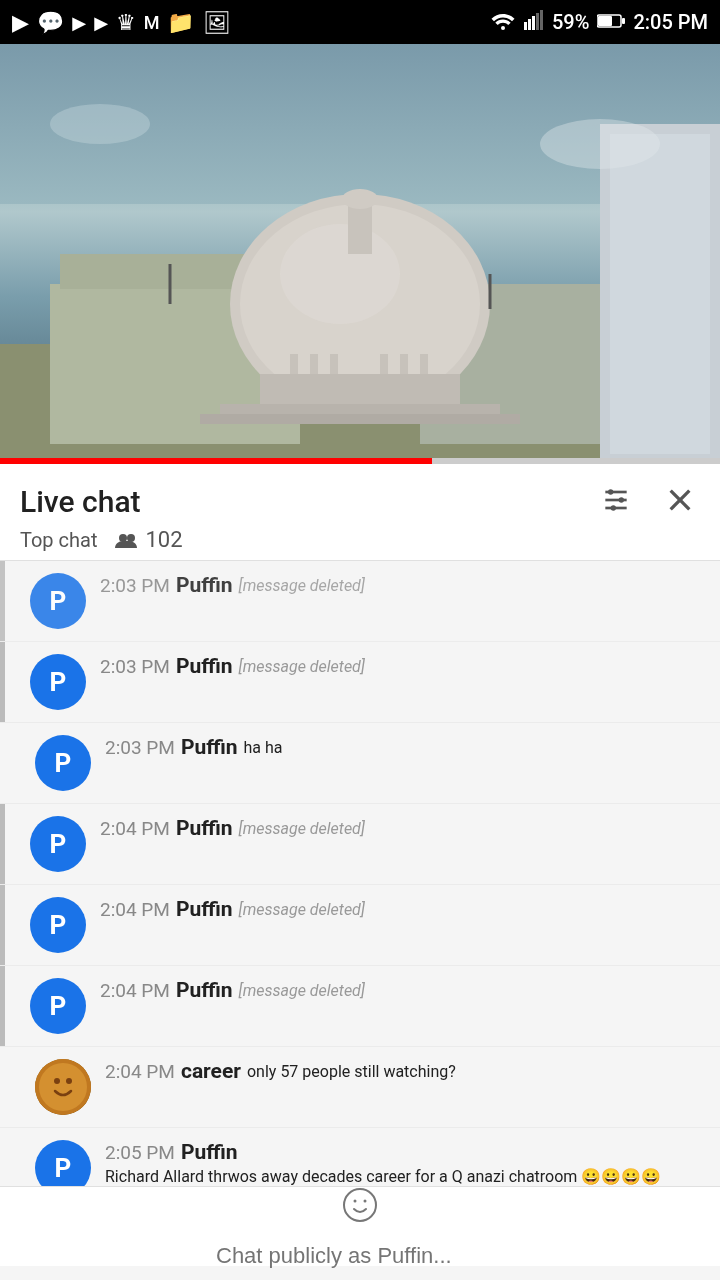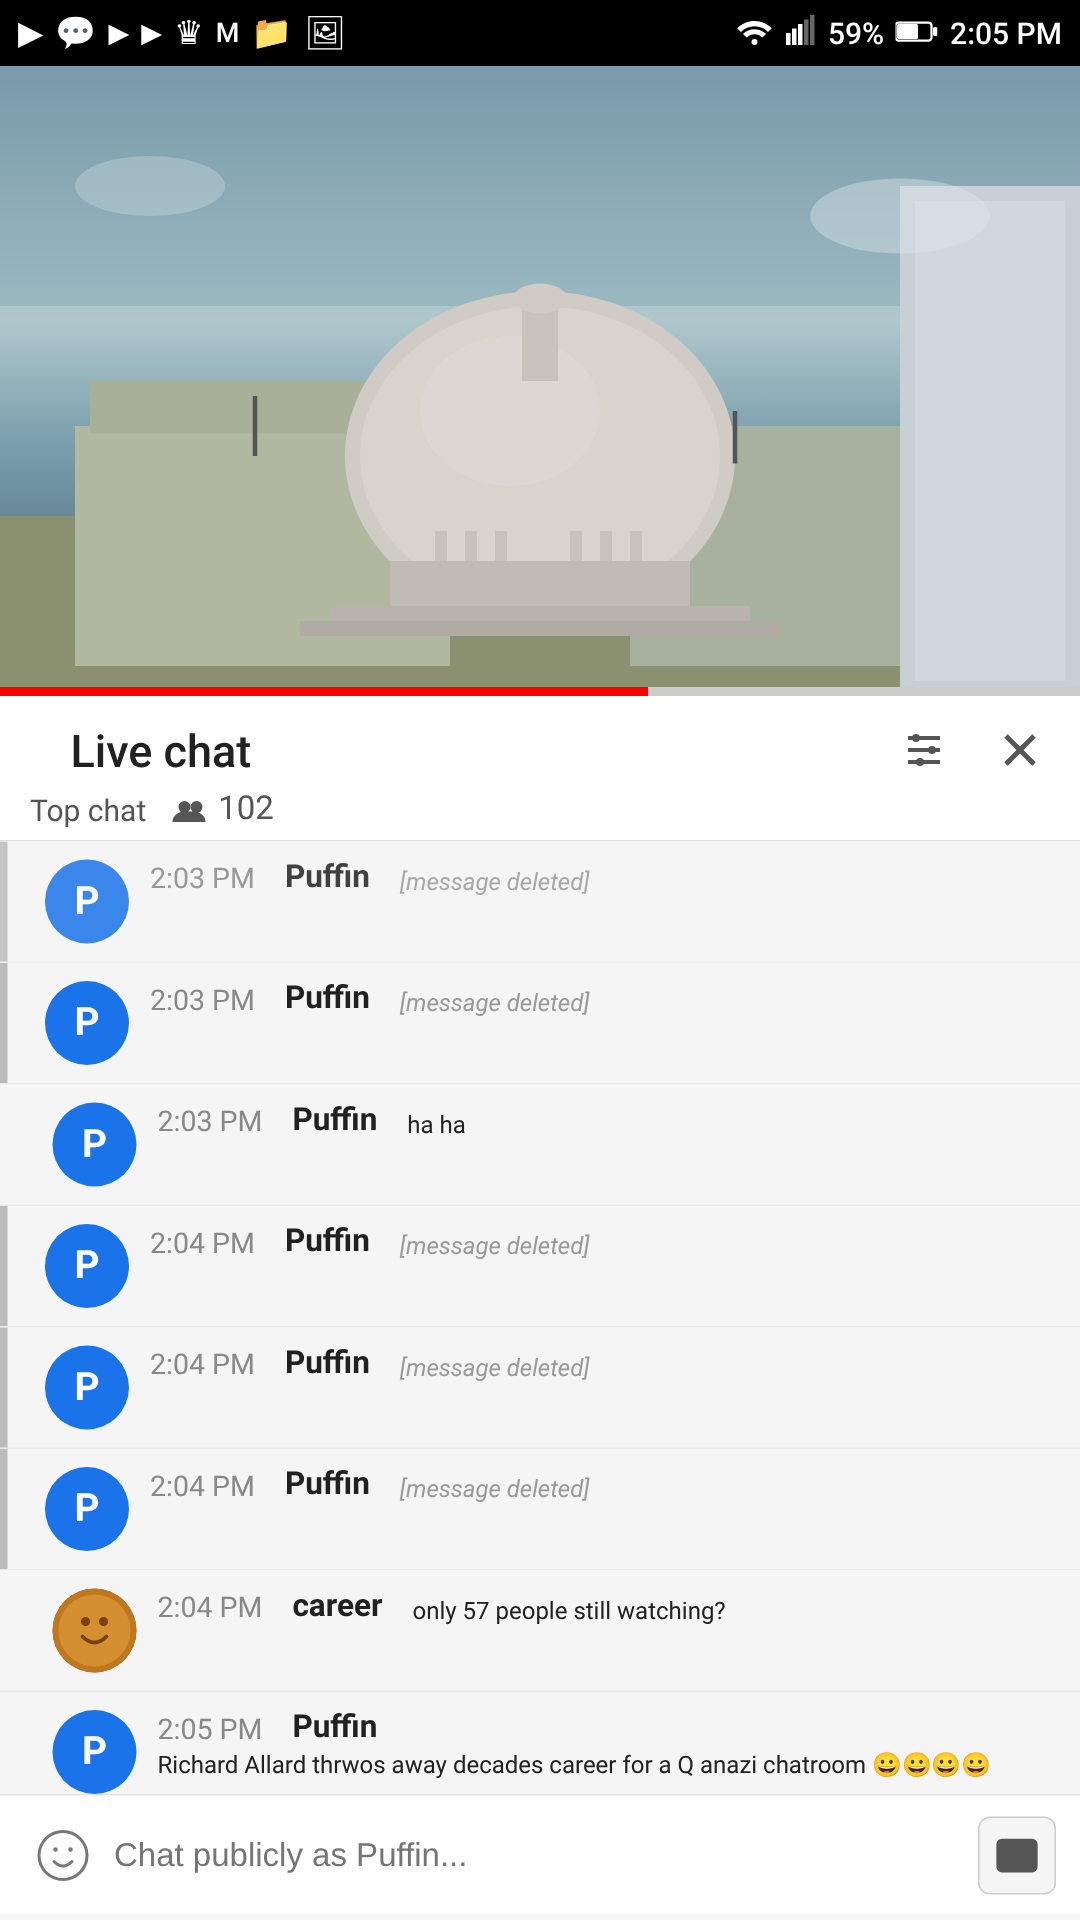--- a/index.html
+++ b/index.html
@@ -75,21 +75,20 @@
     }
     .live-chat-title-row {
       display: flex;
       align-items: center;
       justify-content: space-between;
     }
     .live-chat-title {
       font-size: 30px;
       font-weight: 500;
       color: #212121;
-      margin-left: 27px;
     }
     .live-chat-controls {
       display: flex;
       align-items: center;
       gap: 24px;
     }
     .live-chat-subtitle-row {
       display: flex;
       align-items: center;
       margin-top: 4px;
@@ -164,22 +163,22 @@
       display: flex;
       align-items: center;
       justify-content: center;
     }
 
     .message-content {
       flex: 1;
     }
     .message-meta {
       display: flex;
-      align-items: flex-end;
-      gap: 20px;
+      align-items: center;
+      gap: 6px;
       margin-bottom: 2px;
     }
     .message-time {
       font-size: 19px;
       color: #888;
     }
     .message-author {
       font-size: 21px;
       font-weight: 700;
       color: #212121;
@@ -199,23 +198,24 @@
 
     
     .chat-input-bar {
       width: 720px;
       height: 80px;
       background: #fff;
       border-top: 1px solid #e0e0e0;
       display: flex;
       align-items: center;
       padding: 0 16px;
-      gap: 8px;
+      gap: 20px;
       position: fixed;
-      bottom: 4px;
+      bottom: 14px;
+      flex-direction: column;
     }
     .input-emoji-btn {
       width: 52px;
       height: 52px;
       border-radius: 50%;
       border: none;
       background: transparent;
       display: flex;
       align-items: center;
       justify-content: center;

